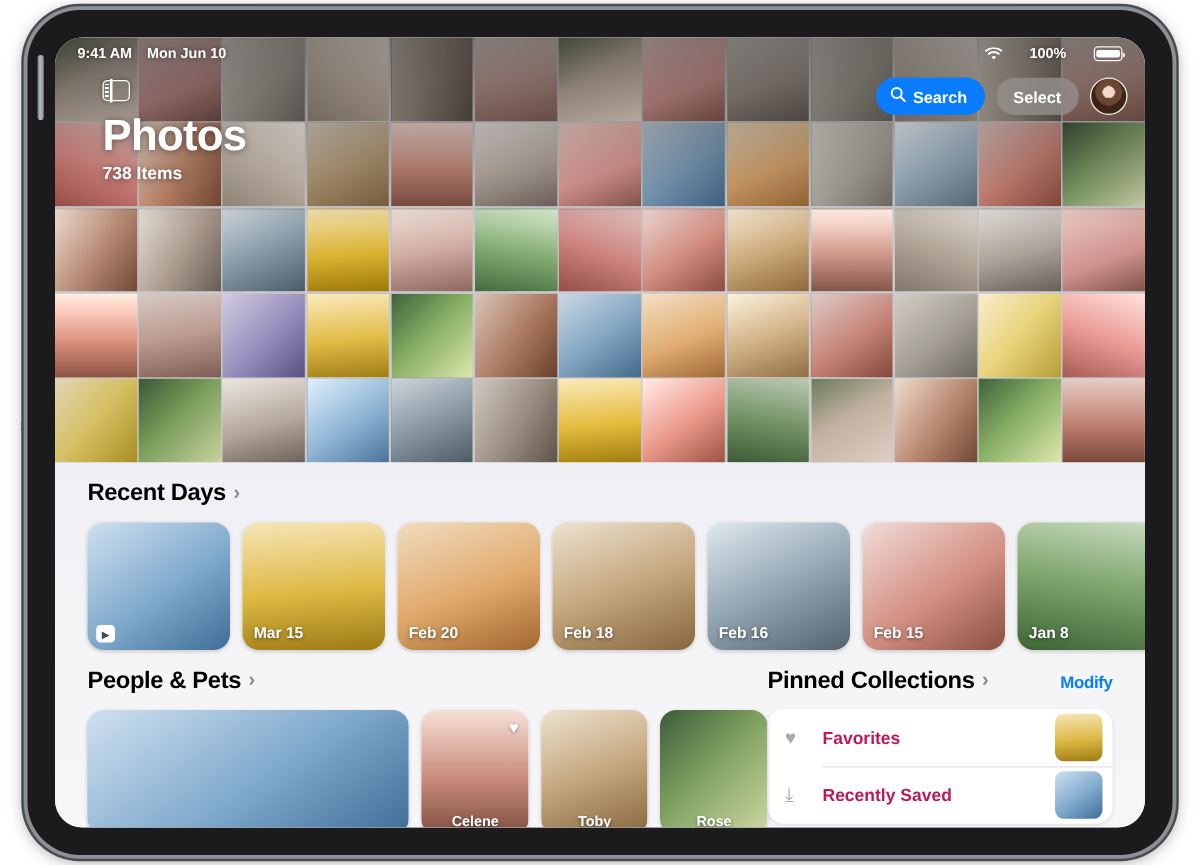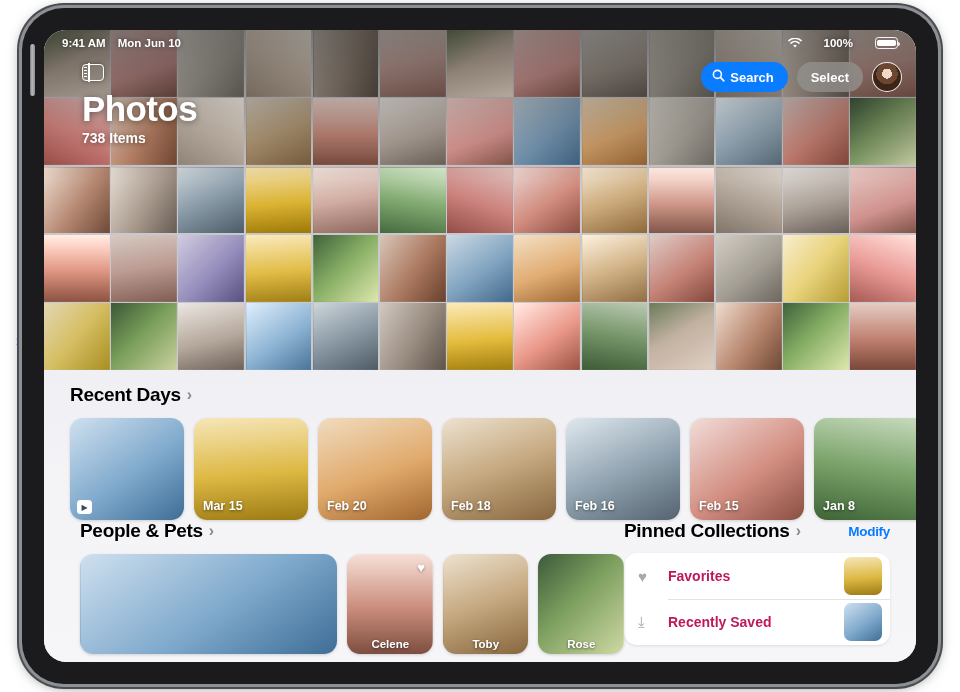--- a/index.html
+++ b/index.html
@@ -196,21 +196,21 @@
   }
   .day-badge {
     position:absolute; left:7px; bottom:6px;
     width:15px; height:14px; border-radius:3.5px;
     background:#fff;
     display:flex; align-items:center; justify-content:center;
     font-size:8px; color:#3d4a58;
   }
 
   
-  #lower-split { position:absolute; left:0; top:150px; width:100%; display:flex;padding-left:10px; }
+  #lower-split { position:absolute; left:0; top:164px; width:100%; display:flex; }
   #people-col { width: 570px; padding-left: 26px; }
   #pinned-col { flex:1; padding-right: 26px; }
 
   #people-head { margin-bottom: 12px; }
   #people-row { display:flex; gap: 10px; }
   .people-card {
     border-radius: 13px; position:relative; overflow:hidden;
     background-size:cover; background-position:center;
     box-shadow: 0 1px 3px rgba(0,0,0,.16);
     cursor:pointer;

